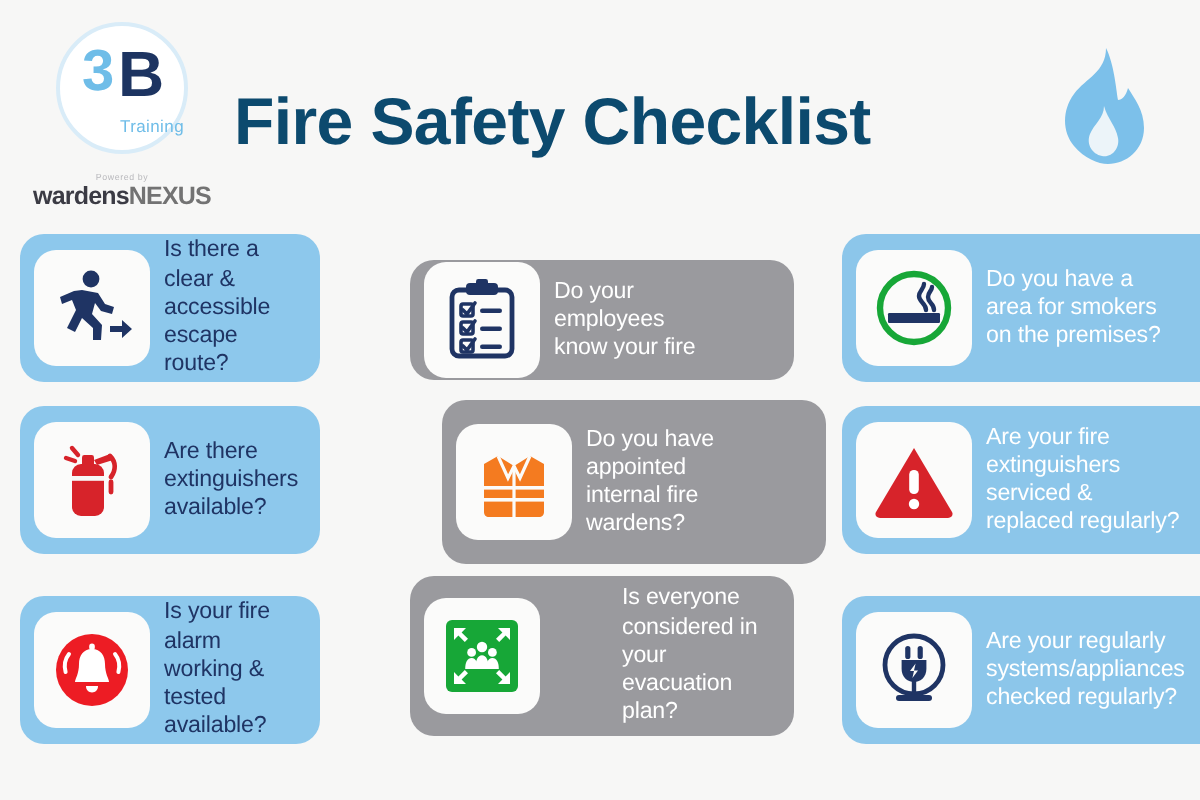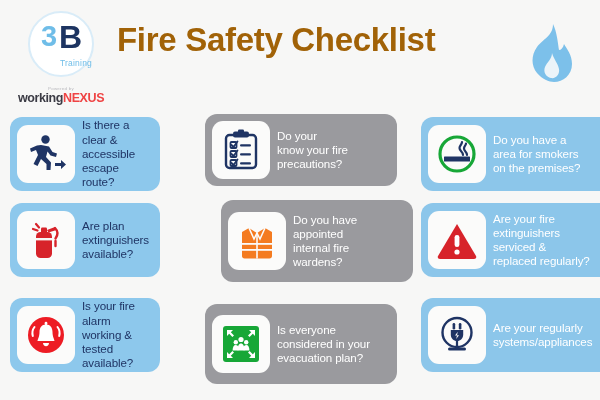--- a/index.html
+++ b/index.html
@@ -70,28 +70,28 @@
     text-align: center;
   }
   #morson-line {
     margin-top: 1px;
     font-size: 12.5px;
     font-weight: bold;
     letter-spacing: -.4px;
     line-height: 13px;
   }
   .morson { color: #3b3b44; }
-  .nexus  { color: #ef4444; }
+  .nexus  { color: #737373; }
 
   #page-title {
     position: absolute;
-    left: 117px; top: 21px;
+    left: 117px; top: 42px;
     font-size: 33px;
     font-weight: bold;
-    color: #a16207;
+    color: #0c4a6e;
     letter-spacing: -0.3px;
     white-space: nowrap;
   }
 
   #flame-icon {
     position: absolute;
     left: 522px; top: 22px;
     width: 58px; height: 62px;
   }
 
@@ -134,38 +134,38 @@
 
   
   .col1 { left: 10px;  width: 150px; }
   .col2 { left: 205px; width: 192px; }
   .col3 { left: 402px; width: 190px; margin-left: 19px; }
 
   
   .r1 { top: 9px;   height: 74px; }
   .r2 { top: 95px;  height: 74px; }
   .r3 { top: 190px; height: 74px; }
-  .r1.tall { top: 6px;  height: 72px; }
+  .r1.tall { top: 22px;  height: 60px; }
   .r2.tall { top: 92px; height: 82px; margin-left: 16px; }
-  .r3.tall { top: 196px; height: 80px; }
+  .r3.tall { top: 180px; height: 80px; gap: 34px; }
 </style>
 </head>
 <body>
 
 <div id="header">
 
   <div id="logo-block">
     <div id="logo-circle">
       <span id="logo-3">3</span>
       <span id="logo-b">B</span>
       <span id="logo-training">Training</span>
     </div>
     <div id="powered-by">Powered by</div>
     <div id="morson-line">
-      <span class="morson">working</span><span class="nexus">NEXUS</span>
+      <span class="morson">wardens</span><span class="nexus">NEXUS</span>
     </div>
   </div>
 
   <div id="page-title">Fire Safety Checklist</div>
 
   <svg id="flame-icon" viewBox="0 0 58 62">
     <path d="M31 2 C31 14, 21 17, 15 25 C9 33, 9 44, 15 51 C20 57, 27 60, 32 60
              C41 60, 50 53, 50 42 C50 33, 45 27, 42 22 C41 26, 39 28, 37 28
              C36 22, 35 10, 31 2 Z" fill="#7cc0ea"></path>
     <path d="M30 31 C30 37, 25 40, 23 45 C21 50, 24 55, 29 56 C34 57, 38 52, 37 47
@@ -205,22 +205,22 @@
         <rect x="10.5" y="22" width="6" height="6" rx="1" fill="none" stroke="#1f3464" stroke-width="1.8"></rect>
         <path d="M11.5 25 L13.5 27 L17.5 21.5" stroke="#1f3464" stroke-width="1.8" fill="none" stroke-linecap="round"></path>
         <rect x="20" y="24.3" width="11" height="2.2" rx="1.1" fill="#1f3464"></rect>
         <rect x="10.5" y="31" width="6" height="6" rx="1" fill="none" stroke="#1f3464" stroke-width="1.8"></rect>
         <path d="M11.5 34 L13.5 36 L17.5 30.5" stroke="#1f3464" stroke-width="1.8" fill="none" stroke-linecap="round"></path>
         <rect x="20" y="33.3" width="11" height="2.2" rx="1.1" fill="#1f3464"></rect>
       </svg>
     </div>
     <div class="card-text t-white">
       <div>Do your</div>
+      <div>employees</div>
       <div>know your fire</div>
-      <div>precautions?</div>
     </div>
   </div>
 
   <div class="card blue-mid col3 r1">
     <div class="icon-tile">
       <svg width="42" height="42" viewBox="0 0 42 42">
         <circle cx="21" cy="21" r="17" fill="none" stroke="#17a737" stroke-width="3.2"></circle>
         <rect x="8" y="23.5" width="26" height="5" rx="0.6" fill="#1f3464"></rect>
         <path d="M27 22 C27 18.5, 23.5 18, 23.5 15 C23.5 12.5, 26 11.5, 26 9" stroke="#1f3464" stroke-width="2.2" fill="none" stroke-linecap="round"></path>
         <path d="M31 22 C31 18.5, 28 18.5, 28 15.5 C28 13, 30 12.5, 30 10.5" stroke="#1f3464" stroke-width="2.2" fill="none" stroke-linecap="round"></path>
@@ -240,21 +240,21 @@
         <rect x="16" y="8.5" width="6" height="5.5" rx="1.2" fill="#d7232a"></rect>
         <path d="M22 11 L30 8 L31.5 11 L23.5 13.5 Z" fill="#d7232a"></path>
         <path d="M30 9 C33 12, 33 16, 30.5 19.5" stroke="#d7232a" stroke-width="2.4" fill="none" stroke-linecap="round"></path>
         <path d="M30.5 22 L30.5 27" stroke="#d7232a" stroke-width="2.4" stroke-linecap="round"></path>
         <path d="M11 5 L14 8.5" stroke="#d7232a" stroke-width="2.2" stroke-linecap="round"></path>
         <path d="M8 10 L12.5 11.5" stroke="#d7232a" stroke-width="2.2" stroke-linecap="round"></path>
         <rect x="11" y="19" width="16" height="2.4" fill="#f7f7f6"></rect>
       </svg>
     </div>
     <div class="card-text t-navy">
-      <div>Are plan</div>
+      <div>Are there</div>
       <div>extinguishers</div>
       <div>available?</div>
     </div>
   </div>
 
   <div class="card gray col2 r2 tall">
     <div class="icon-tile">
       <svg width="42" height="42" viewBox="0 0 42 42">
         <path d="M13 8 L21 13 L29 8 L36 12 L36 36 C36 37.5, 35 38.5, 33.5 38.5
                  L8.5 38.5 C7 38.5, 6 37.5, 6 36 L6 12 Z" fill="#f47b20"></path>
@@ -340,16 +340,17 @@
         <path d="M14.8 16 L27.2 16 L27.2 20.5 C27.2 24.4, 24.4 27, 21 27
                  C17.6 27, 14.8 24.4, 14.8 20.5 Z" fill="#1f3464"></path>
         <path d="M21.8 17.8 L19 21.5 L21 21.5 L20.2 25 L23 21.3 L21 21.3 Z" fill="#fbfbfa"></path>
         <path d="M21 27 L21 33" stroke="#1f3464" stroke-width="2.2" stroke-linecap="round"></path>
         <rect x="12" y="33.5" width="18" height="3" rx="1.5" fill="#1f3464"></rect>
       </svg>
     </div>
     <div class="card-text t-white">
       <div>Are your regularly</div>
       <div>systems/appliances</div>
+      <div>checked regularly?</div>
     </div>
   </div>
 
 </div>
 
 </body></html>

